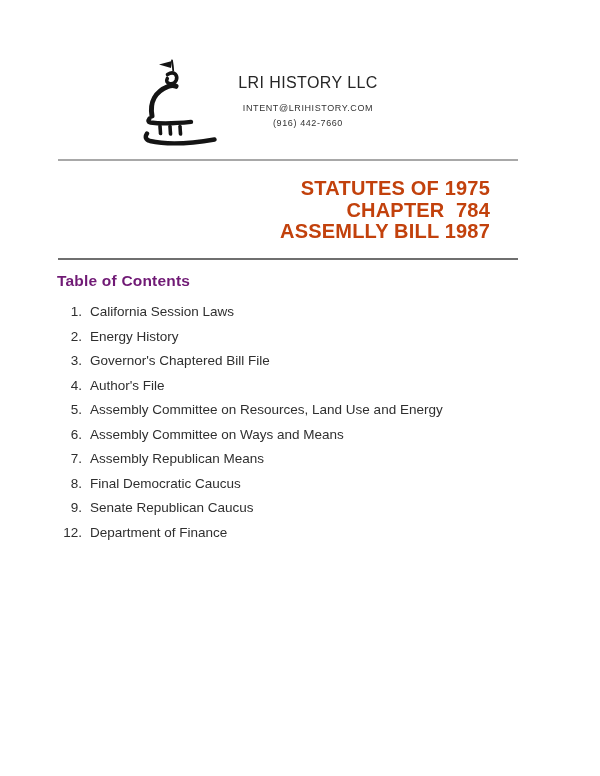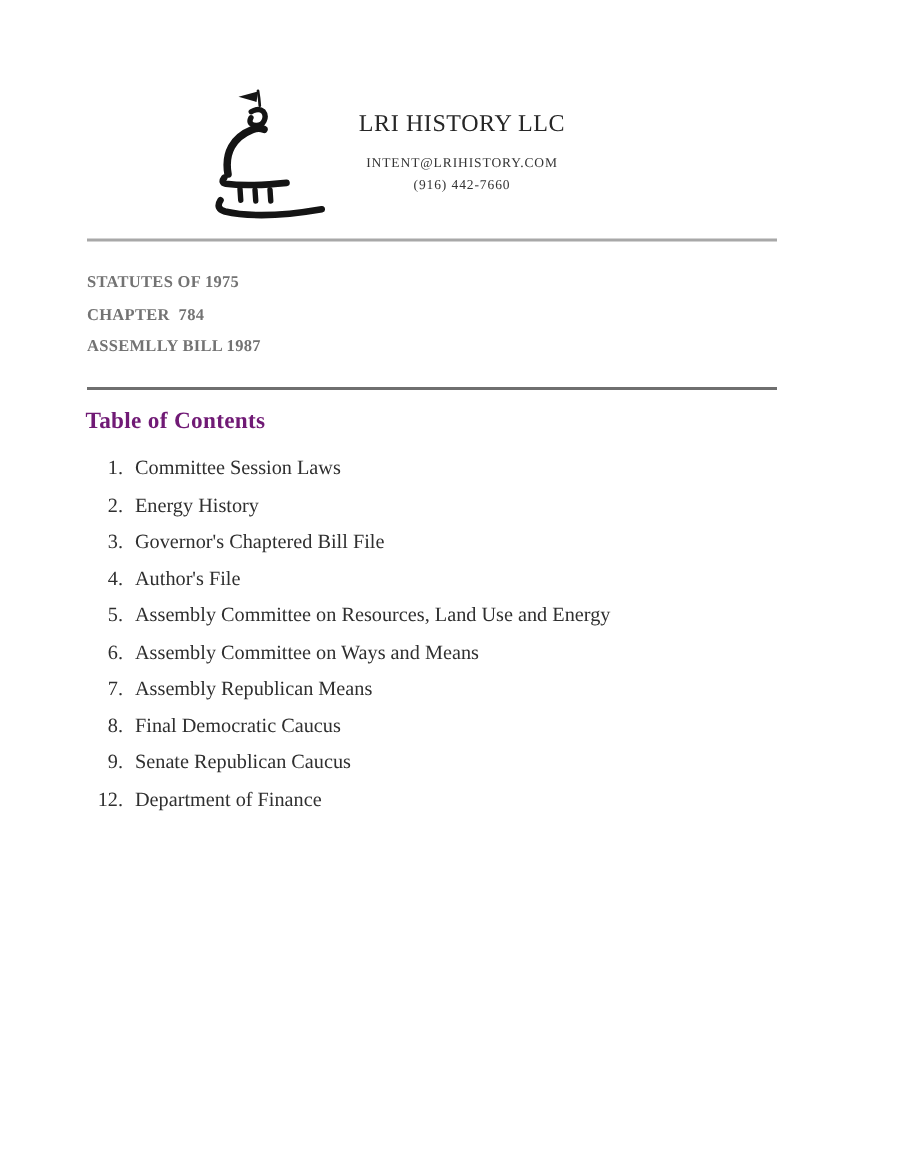--- a/index.html
+++ b/index.html
@@ -5,21 +5,21 @@
   html, body {
     margin: 0;
     padding: 0;
     background: #ffffff;
   }
   .page {
     position: relative;
     width: 600px;
     height: 776px;
     background: #ffffff;
-    font-family: Liberation Serif, serif;
+    font-family: Liberation Sans, sans-serif;
     color: #2f2f2f;
     overflow: hidden;
   }
 
   
   .logo {
     position: absolute;
     left: 139px;
     top: 57px;
     width: 82px;
@@ -63,24 +63,25 @@
     height: 1.6px;
     background: #6f6f6f;
   }
 
   
   .ref-block {
     position: absolute;
     left: 58px;
     top: 178px;
     width: 432px;
+    text-align: right;
     font-weight: bold;
-    font-size: 11px;
+    font-size: 20px;
     line-height: 21.5px;
-    color: #737373;
+    color: #c2410c;
     letter-spacing: 0.2px;
   }
   .ref-line { white-space: pre; }
 
   
   .toc-title {
     position: absolute;
     left: 57px;
     top: 272px;
     font-weight: bold;
@@ -152,21 +153,21 @@
     <div class="ref-line">ASSEMLLY BILL 1987</div>
   </div>
 
   <div class="rule rule-bottom"></div>
 
   <div class="toc-title">Table of Contents</div>
 
   <ol class="toc-list">
     <li class="toc-item">
       <span class="toc-num">1.</span>
-      <span>Committee Session Laws</span>
+      <span>California Session Laws</span>
     </li>
     <li class="toc-item">
       <span class="toc-num">2.</span>
       <span>Energy History</span>
     </li>
     <li class="toc-item">
       <span class="toc-num">3.</span>
       <span>Governor's Chaptered Bill File</span>
     </li>
     <li class="toc-item">

